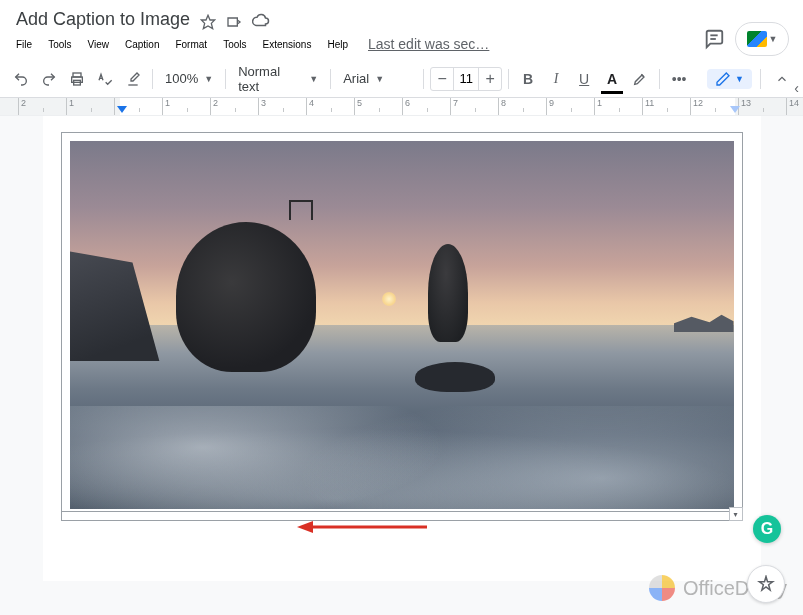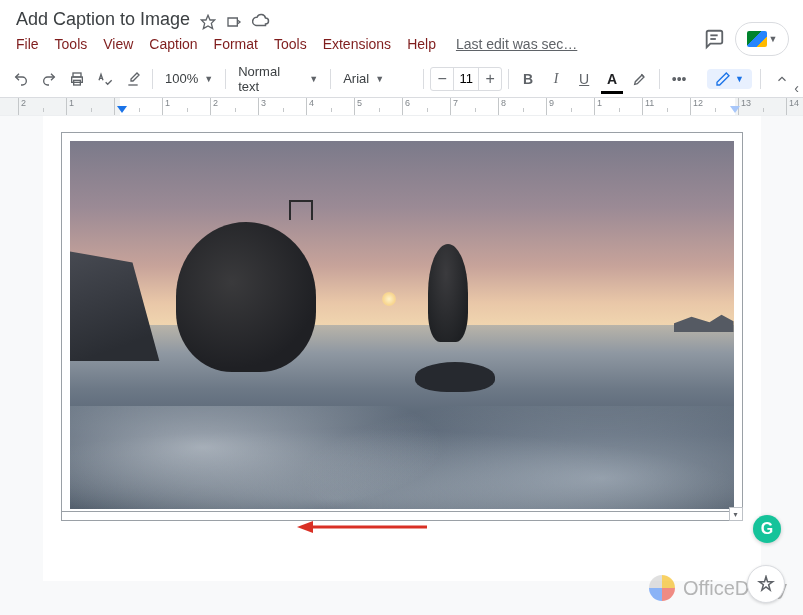--- a/index.html
+++ b/index.html
@@ -72,22 +72,22 @@
 
 
 .menu-bar {
   display: flex;
   align-items: center;
   padding: 2px 10px 6px 8px;
   height: 28px;
   gap: 0;
 }
 .menu-item {
-  font-size: 14px;
-  color: #7f1d1d;
+  font-size: 10px;
+  color: #000000;
   padding: 3px 8px;
   cursor: pointer;
   border-radius: 3px;
 }
 .last-edit {
   font-size: 14px;
   color: #5f6368;
   text-decoration: underline;
   margin-left: 12px;
   cursor: pointer;

